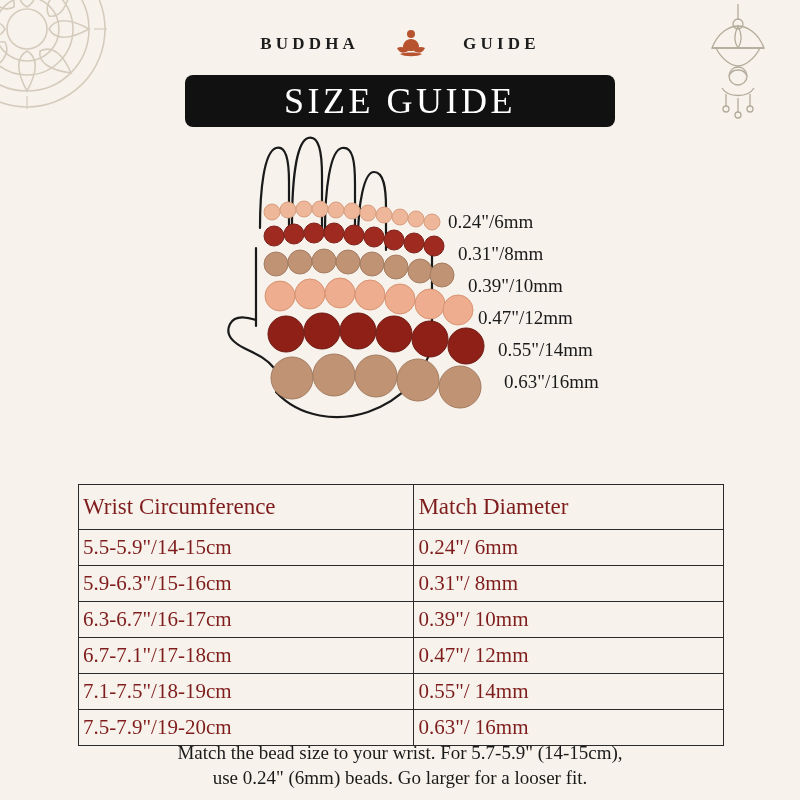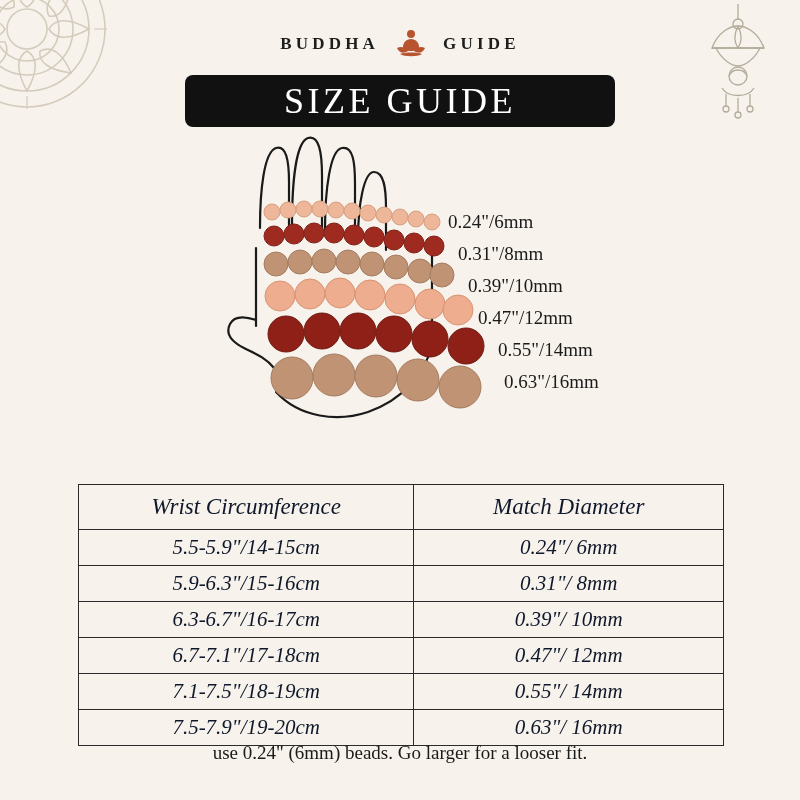--- a/index.html
+++ b/index.html
@@ -36,21 +36,21 @@
 
   
   .brand {
     position: absolute;
     left: 0;
     right: 0;
     top: 24px;
     display: flex;
     align-items: center;
     justify-content: center;
-    gap: 12px;
+    gap: 32px;
   }
   .brand-word {
     font-family: "Liberation Serif", serif;
     font-size: 17px;
     letter-spacing: 4.2px;
     font-weight: 700;
     color: #1d1d1d;
   }
   .brand-logo {
     width: 40px;
@@ -115,24 +115,23 @@
     position: absolute;
     left: 78px;
     top: 484px;
     width: 646px;
     border-collapse: collapse;
     background: transparent;
   }
   .size-table th,
   .size-table td {
     border: 1px solid #2a2a2a;
-    text-align: center;
-    font-family: "Liberation Serif", serif;
-    color: #0f172a;
-    font-style: italic;
+    text-align: left;
+    font-family: "Liberation Serif", serif;
+    color: #7f1d1d;
   }
   .size-table th {
     font-size: 23px;
     font-weight: 400;
     height: 44px;
     padding: 0 4px;
   }
   .size-table td {
     font-size: 21px;
     height: 35px;
@@ -341,14 +340,15 @@
       <td>0.55"/ 14mm</td>
     </tr>
     <tr>
       <td>7.5-7.9"/19-20cm</td>
       <td>0.63"/ 16mm</td>
     </tr>
   </tbody>
 </table>
 
 <div class="note">
+  <div>Match the bead size to your wrist. For 5.7-5.9" (14-15cm),</div>
   <div>use 0.24" (6mm) beads. Go larger for a looser fit.</div>
 </div>
 
 </body></html>

